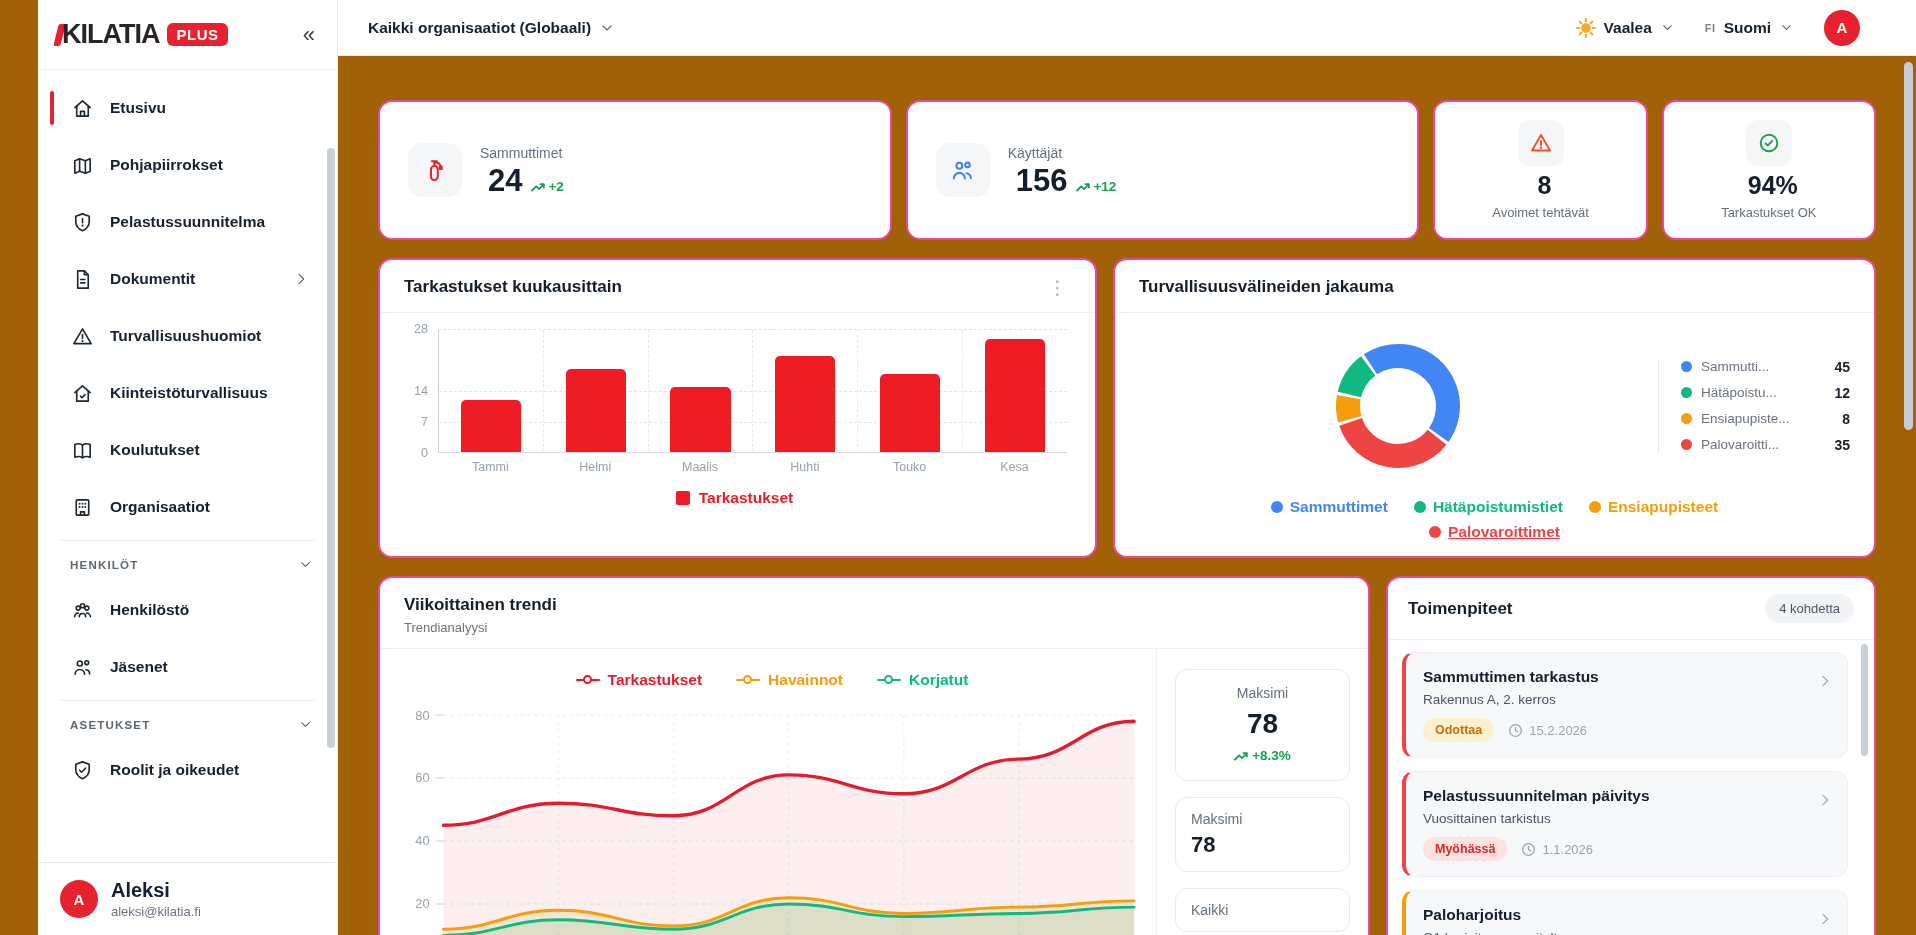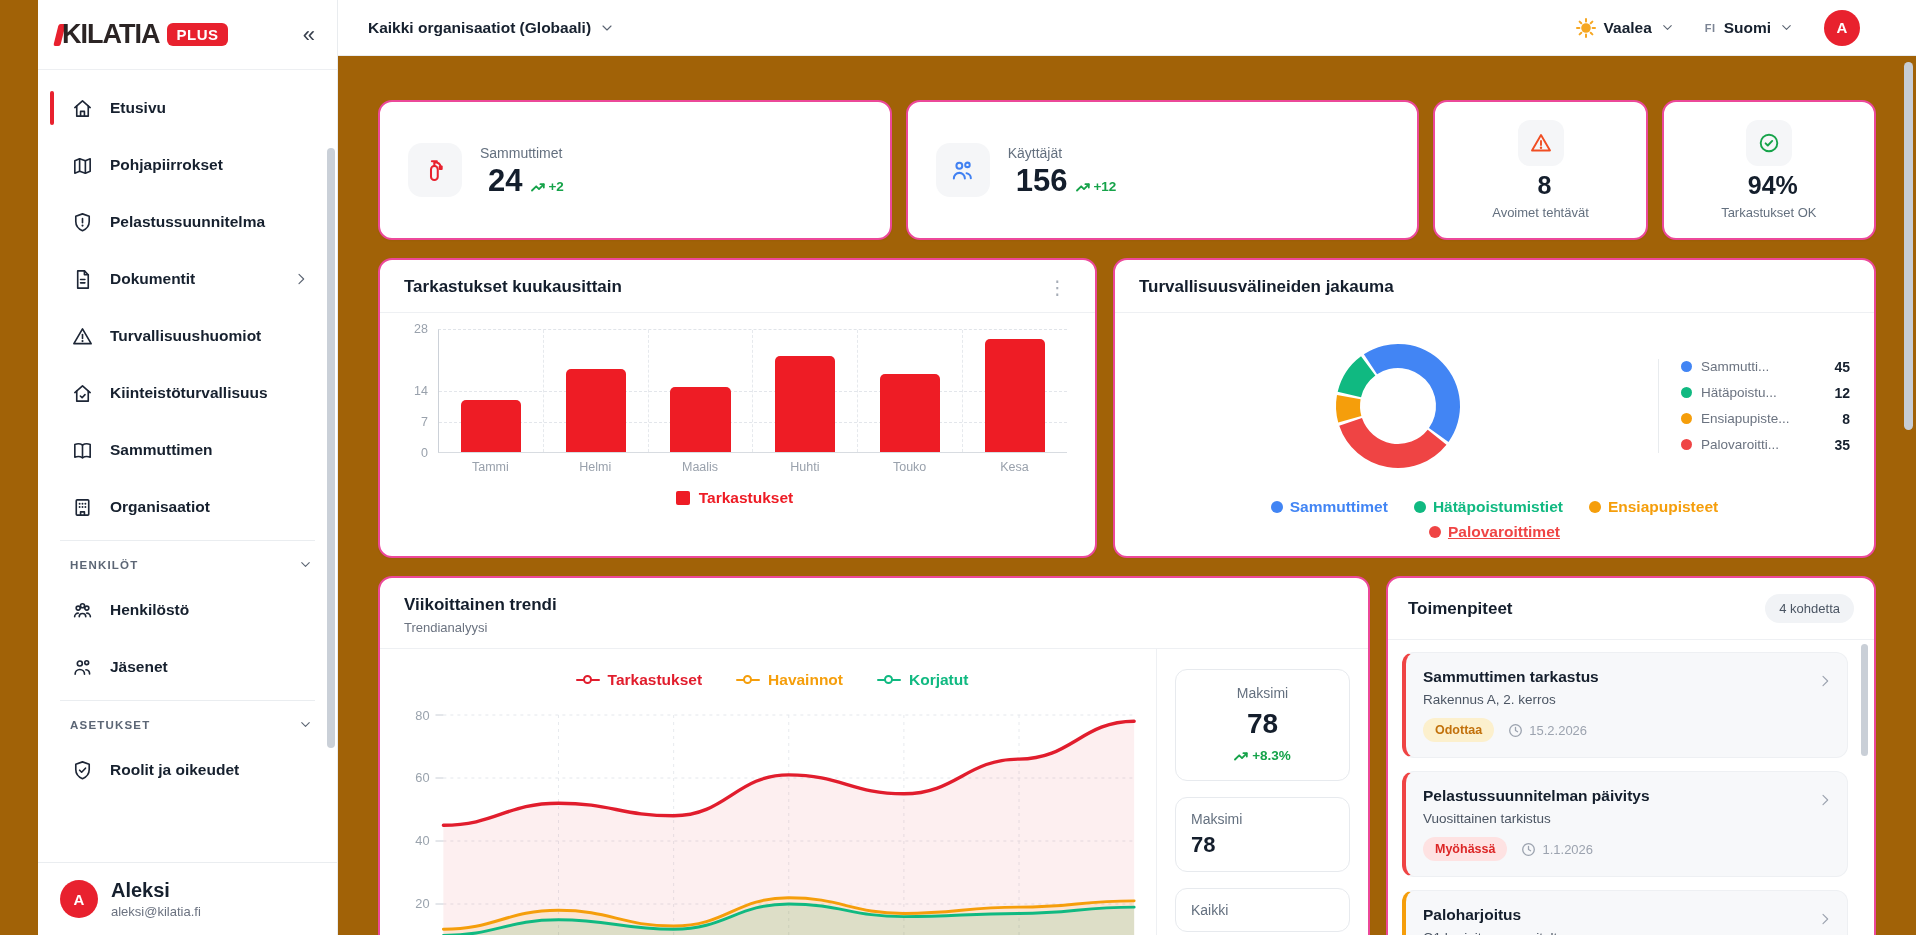--- a/index.html
+++ b/index.html
@@ -221,21 +221,21 @@
         <span class="nav-label">Kiinteistöturvallisuus</span>
       </div>
 
       <div class="nav-item">
         <span class="icn-box">
           <svg class="icn" width="23" height="23" viewBox="0 0 24 24">
               <path d="M12 6.2C9.6 4.8 6.7 4.7 4 5.7V19c2.7-1 5.6-.9 8 .5 2.4-1.4 5.3-1.5 8-.5V5.7c-2.7-1-5.6-.9-8 .5z"></path>
               <path d="M12 6.2V19.5"></path>
             </svg>
         </span>
-        <span class="nav-label">Sammuttimen</span>
+        <span class="nav-label">Koulutukset</span>
       </div>
 
       <div class="nav-item">
         <span class="icn-box">
           <svg class="icn" width="23" height="23" viewBox="0 0 24 24">
               <rect x="5.5" y="4" width="13" height="16" rx="1"></rect>
               <path d="M10 20v-3.5h4V20"></path>
               <path d="M9 8h.01M12 8h.01M15 8h.01M9 11.5h.01M12 11.5h.01M15 11.5h.01" stroke-width="2"></path>
             </svg>
         </span>

